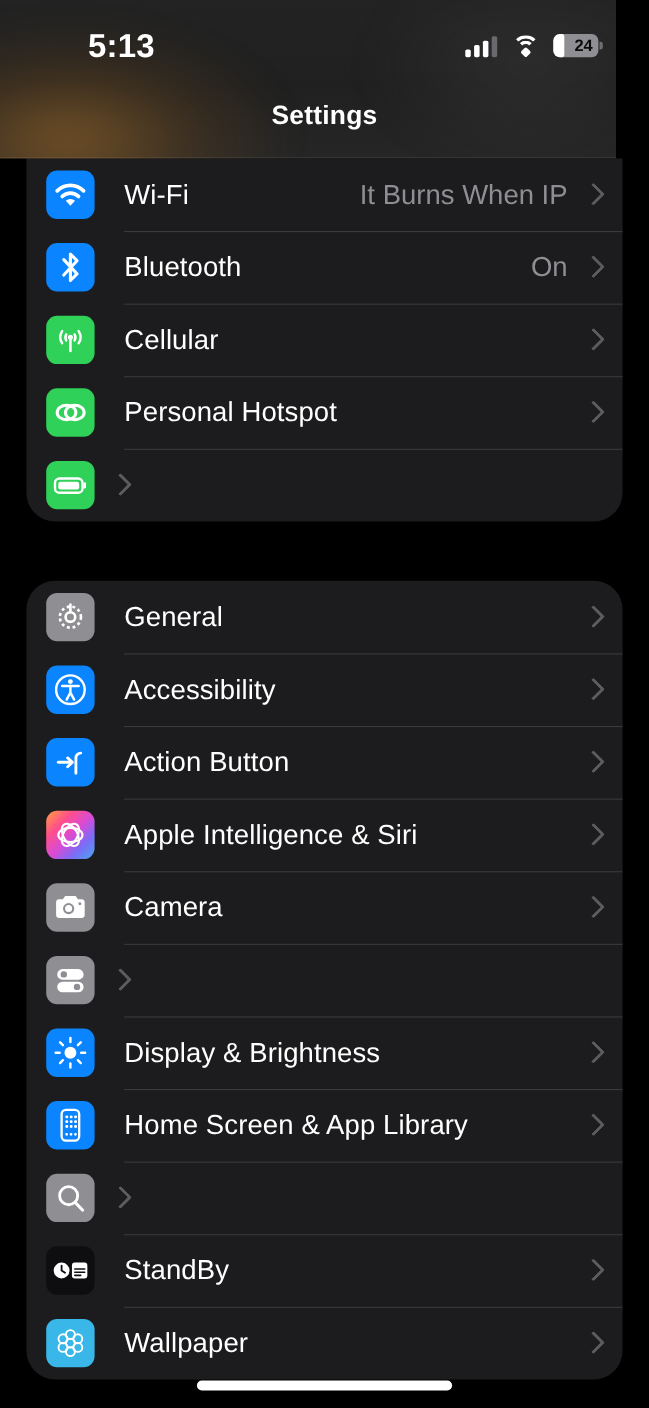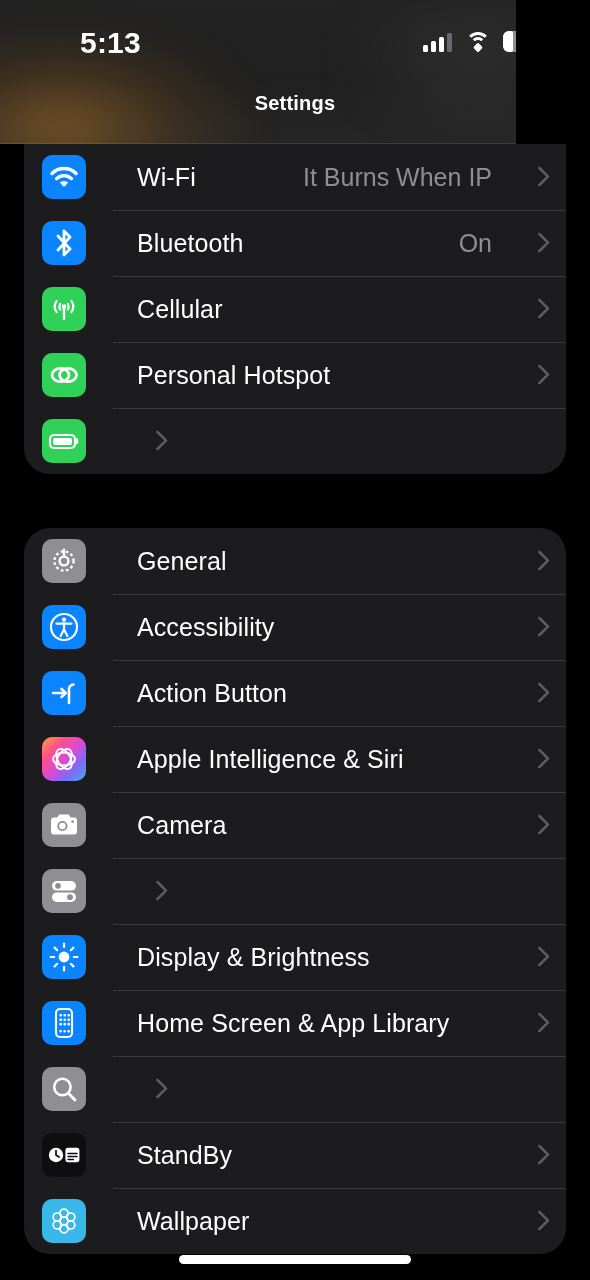--- a/index.html
+++ b/index.html
@@ -6,21 +6,21 @@
   html, body {
     width:590px; height:1280px;
     background:#000;
     font-family:"Liberation Sans", sans-serif;
     overflow:hidden;
   }
   .phone { position:relative; width:590px; height:1280px; background:#000; }
 
   
   .navbar {
-    position:absolute; top:0; left:0; width:516px; height:144px;
+    position:absolute; top:0; left:0; width:560px; height:144px;
     background:linear-gradient(180deg,#232323 0%, #202020 55%, #262626 100%);
     overflow:hidden; z-index:20;
   }
   .nav-glow {
     position:absolute; left:-70px; top:22px; width:330px; height:190px;
     background:radial-gradient(ellipse at 40% 55%, rgba(176,116,40,.55) 0%, rgba(120,78,28,.26) 42%, rgba(60,40,14,0) 72%);
     filter:blur(14px);
   }
   .nav-glow2 {
     position:absolute; left:330px; top:0px; width:300px; height:150px;
@@ -56,31 +56,31 @@
   .batt-body { position:absolute; inset:0; border-radius:6px; background:#8e8e93; }
   .batt-fill { position:absolute; left:0; top:0; bottom:0; width:24%; background:#fff;
                border-radius:6px 2px 2px 6px; }
   .batt-num { position:absolute; inset:0; display:flex; align-items:center; justify-content:center;
               font-size:15px; font-weight:700; color:#0b0b0b; letter-spacing:-.2px; padding-left:14px; }
   .batt-cap { position:absolute; right:-4px; top:7px; width:3px; height:7px; background:#6d6d72;
               border-radius:0 2px 2px 0; }
 
   .nav-title {
     position:absolute; left:0; top:92px; width:590px; text-align:center;
-    font-size:20px; font-weight:700; color:#fff; letter-spacing:.2px;
+    font-size:24px; font-weight:700; color:#fff; letter-spacing:.2px;
   }
 
   
   .content { position:absolute; top:144px; left:0; width:590px; bottom:0; }
 
   .group { margin:0 24px; background:#1c1c1e; border-radius:26px; overflow:hidden; }
   .group.clipped-top { border-top-left-radius:0; border-top-right-radius:0; }
   .group-gap { height:54px; }
 
-  .row { position:relative; display:flex; align-items:center; height:66px; padding-left:18px;gap:24px; }
+  .row { position:relative; display:flex; align-items:center; height:66px; padding-left:18px; }
   .row + .row::before {
     content:""; position:absolute; left:89px; right:0; top:0; height:1px; background:#3a3a3c;
   }
 
   .icon {
     width:44px; height:44px; border-radius:10px; flex:0 0 44px;
     display:flex; align-items:center; justify-content:center; position:relative; overflow:hidden;
   }
   .row-label {
     flex:1 1 auto; margin-left:27px; font-size:25px; color:#fff; letter-spacing:.1px; white-space:nowrap;

